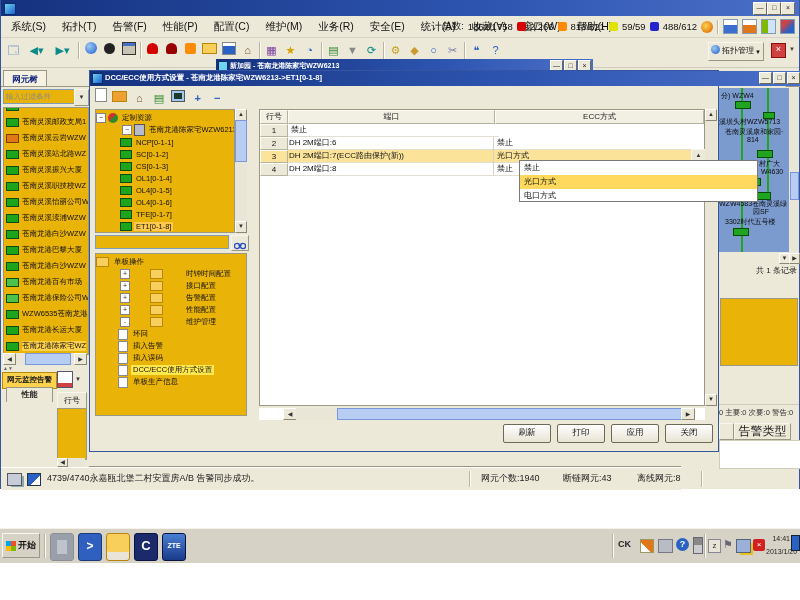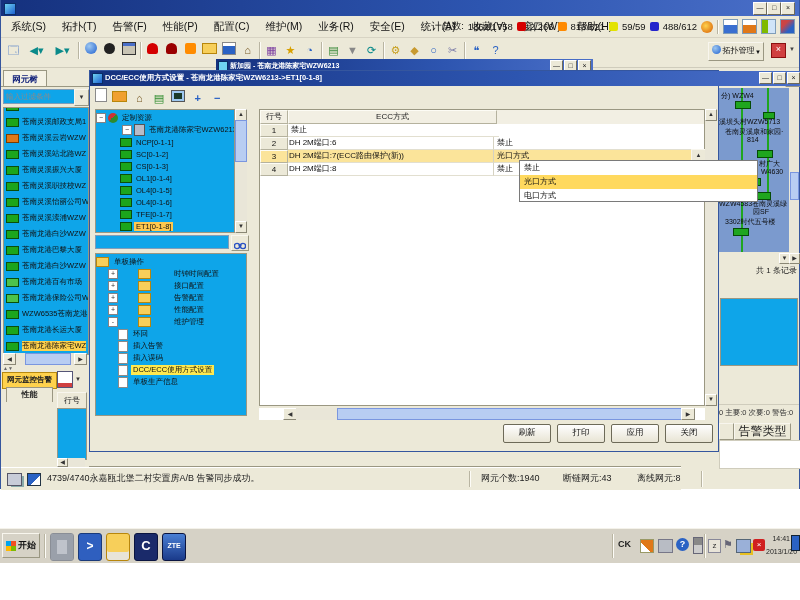--- a/index.html
+++ b/index.html
@@ -1,19 +1,19 @@
 <!DOCTYPE html>
 <html><head>
 <meta charset="utf-8">
 <style>
   html,body{margin:0;padding:0;background:#fff;}
   body{width:800px;height:600px;position:relative;font-family:"Liberation Sans","DejaVu Sans",sans-serif;-webkit-font-smoothing:none;}
   .a{position:absolute;}
-  .out{border:1px solid;border-color:#f8f6ee #9a9782 #9a9782 #f8f6ee;text-align:center;}
-  .ibox{border:1px solid #7f9db9;background:#0ea5e9;}
+  .out{border:1px solid;border-color:#f8f6ee #9a9782 #9a9782 #f8f6ee;}
+  .ibox{border:1px solid #7f9db9;background:#eab308;}
   .beige{background:#ece9d8;}
   .bluebar{background:linear-gradient(90deg,#15317e,#2d55b0 60%,#4a6fc8);}
   .wbtn{width:12px;height:11px;background:#ece9d8;border:1px solid;border-color:#fff #6e6a5a #6e6a5a #fff;font-size:7px;line-height:9px;text-align:center;color:#222;}
   .ticon{width:17px;height:17px;display:inline-block;text-align:center;line-height:16px;font-size:11px;}
   .sep{width:1px;background:#b9b5a2;border-right:1px solid #fdfcf7;}
   .sbtrack{background:#e9e6d8;}
   .sbthumb{background:#b8cdf2;border:1px solid #7a96df;}
   .sbbtn{background:#ece9d8;border:1px solid;border-color:#fff #8a8775 #8a8775 #fff;font-size:6px;color:#333;text-align:center;}
   .tab{background:#ece9d8;border:1px solid #9a9782;border-bottom:none;text-align:center;}
   .chip{display:inline-block;width:11px;height:7px;margin:0 3px 0 2px;flex:none;}
@@ -23,21 +23,21 @@
   .ne-row{height:16px;display:flex;align-items:center;font-size:7.5px;white-space:nowrap;overflow:hidden;color:#111;}
   .ne-row:nth-of-type(1){margin-top:-10px;}
   .ne-row .lbl.selected{background:#ffd24d;}
   .trw{height:12px;display:flex;align-items:center;font-size:7.5px;white-space:nowrap;color:#111;}
   .trw .lbl{padding:0 2px;}
   .trw .lbl.selected{background:#ffc94f;}
   .optree .lbl.selected{background:#ffe94f;}
   .ebox{width:8px;height:8px;border:1px solid #848284;background:#fff;font-size:7px;line-height:7px;text-align:center;color:#333;flex:none;margin-right:2px;}
   .fold{display:inline-block;width:11px;height:8px;background:#f7cf5a;border:1px solid #b8860b;margin-right:3px;flex:none;}
   .doc{display:inline-block;width:8px;height:9px;background:#fff;border:1px solid #8a8a8a;margin-right:3px;flex:none;}
-  .trw.folder{padding-left:12px;gap:18px;}
+  .trw.folder{padding-left:24px;gap:18px;}
   .trw.leaf{padding-left:22px;}
   .brd{padding-left:24px;}
   .thead{display:flex;height:14px;background:#f2efe3;font-size:8px;color:#222;}
   .thead span{border:1px solid;border-color:#fdfcf5 #b5b29e #b5b29e #fdfcf5;text-align:center;line-height:12px;box-sizing:border-box;}
   .trow{display:flex;height:13px;font-size:8px;color:#111;}
   .trow span{box-sizing:border-box;line-height:12px;overflow:hidden;white-space:nowrap;}
   .tnum{width:28px;background:#ece9d8;border:1px solid;border-color:#fdfcf5 #b5b29e #b5b29e #fdfcf5;text-align:center;}
   .tport{width:207px;border-right:1px solid #d5d2c2;border-bottom:1px solid #e2dfd0;padding-left:1px;}
   .tecc{width:211px;border-bottom:1px solid #e2dfd0;padding-left:3px;}
   .trow.selected .tnum,.trow.selected .tport,.trow.selected .tecc{background:#fbe49a;}
@@ -464,20 +464,21 @@
           </div>
         </div>
     </div>
     <style>
       .trw.leaf .op-ic{background:#fff;border:1px solid #8a8a8a;width:8px;height:9px;}
     </style>
 
     <div class="a" style="left:169px;top:38px;width:446px;height:297px;background:#fff;border:1px solid #9a9782;box-sizing:border-box;">
       <div class="thead">
         <span style="width:28px;">行号</span>
+        <span style="width:207px;">端口</span>
         <span style="width:209px;">ECC方式</span>
       </div>
       <div>
 
           <div class="trow">
             <span class="tnum">1</span>
             <span class="tecc">禁止</span>
           </div>
 
           <div class="trow">

